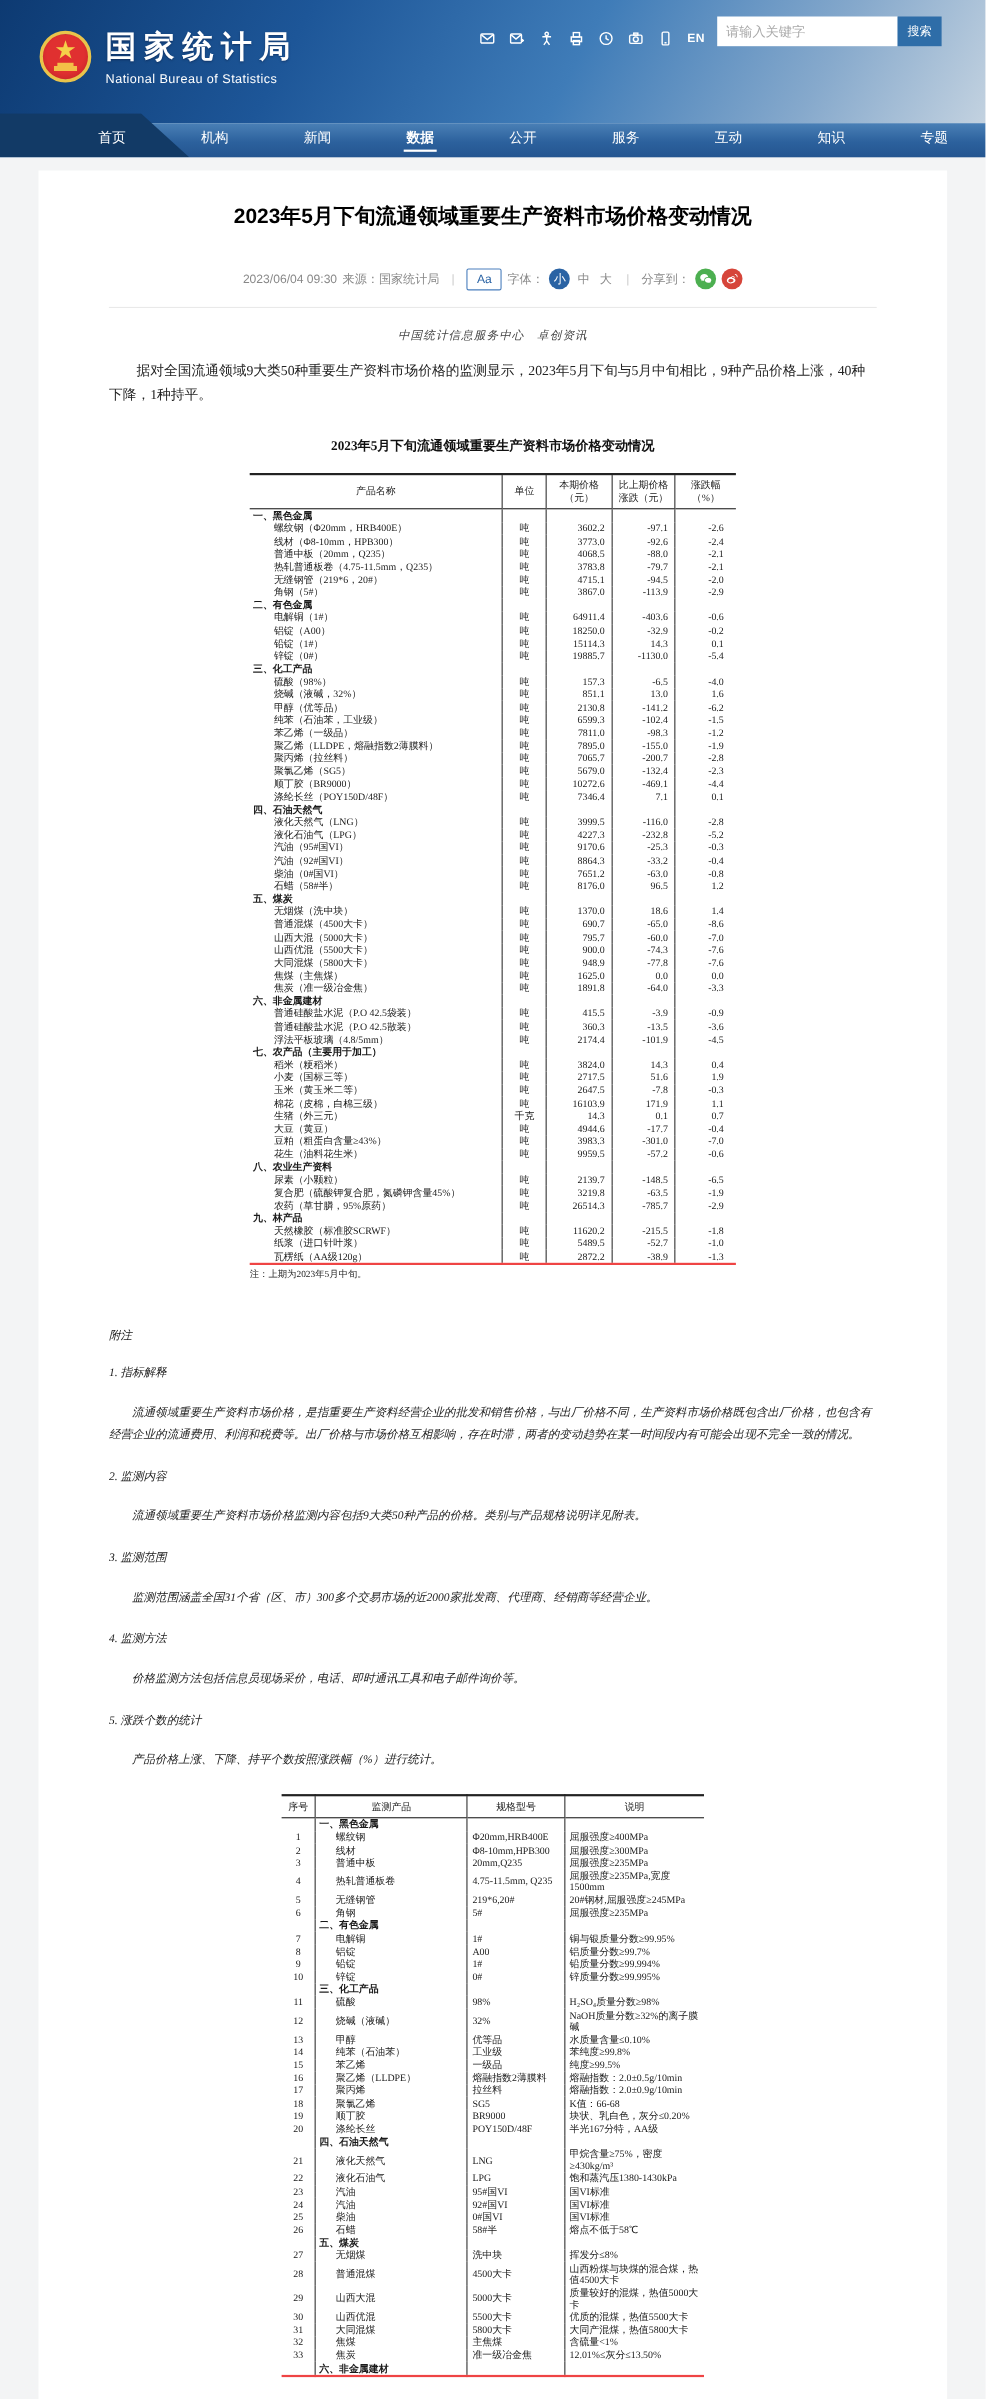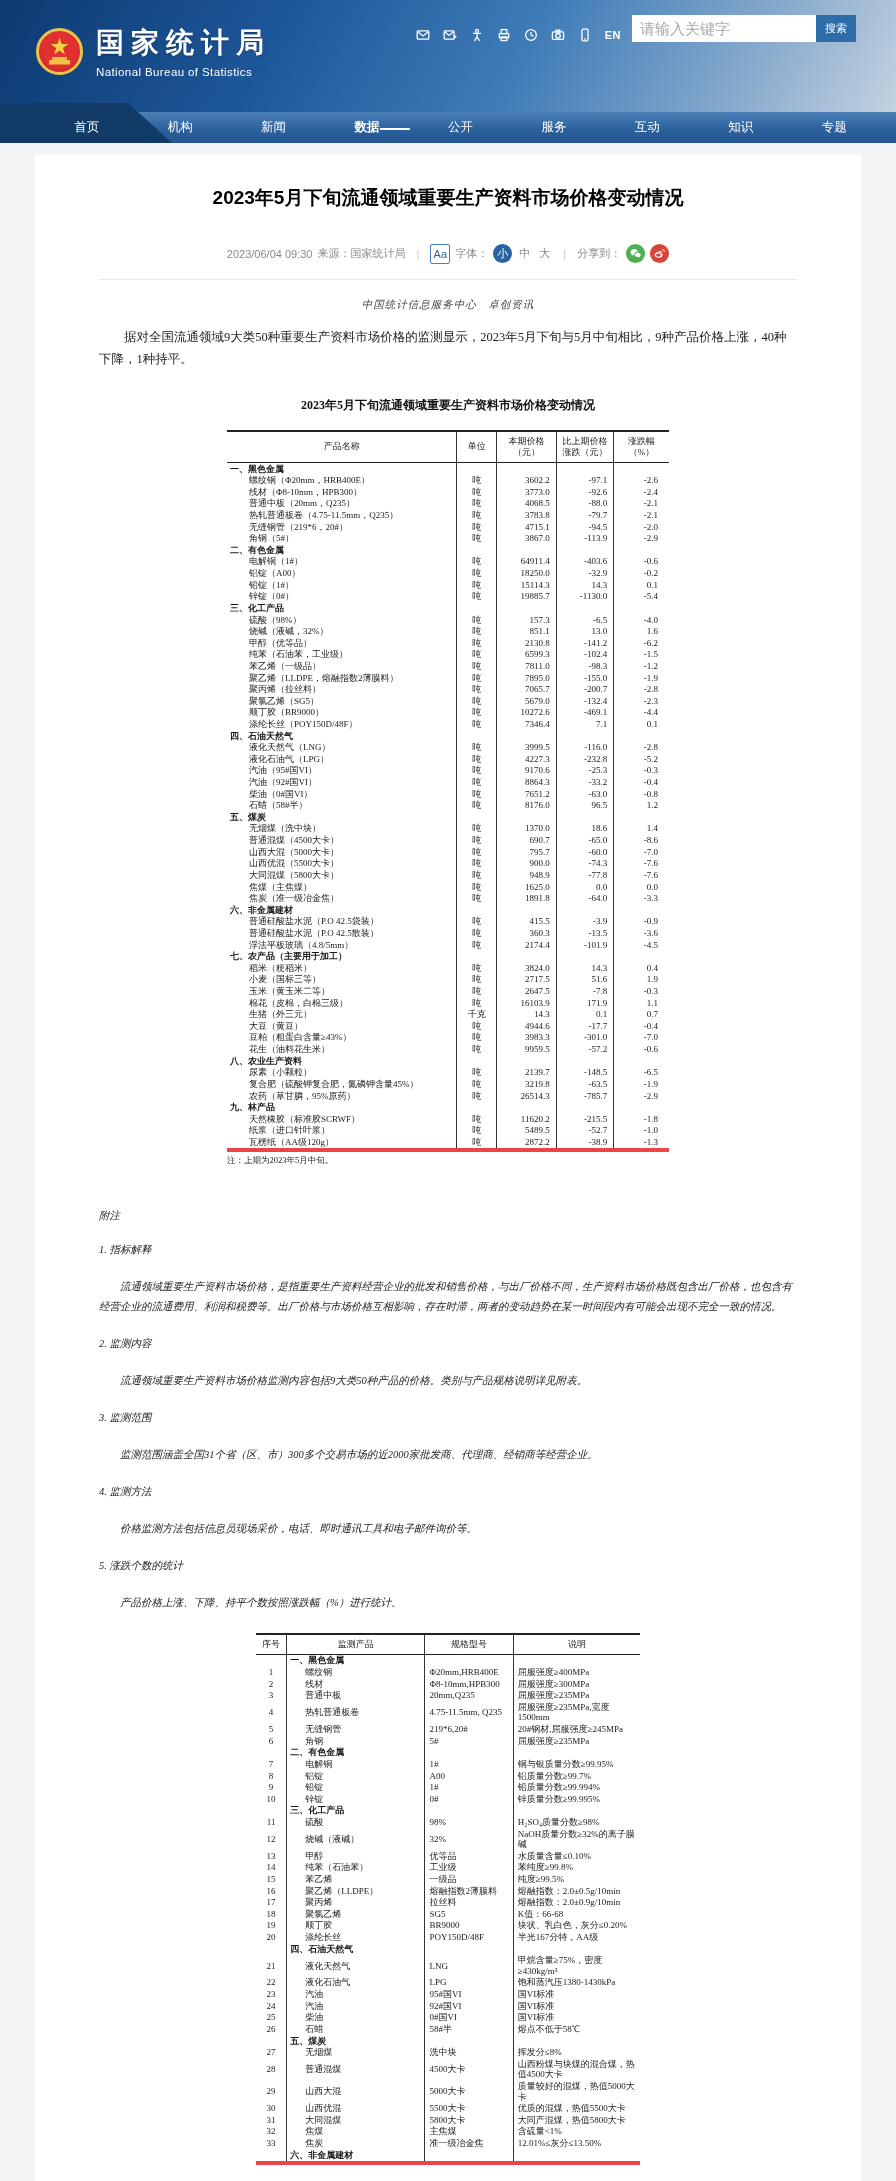--- a/index.html
+++ b/index.html
@@ -24,57 +24,57 @@
   .site-names { color: #fff; }
   .site-name-cn { font-size: 28px; font-weight: bold; letter-spacing: 7px; text-shadow: 0 1px 2px rgba(0,0,30,.35); }
   .site-name-en { font-size: 11.5px; margin-top: 4px; letter-spacing: .4px; }
   .header-right { position: absolute; right: 40px; top: 15px; display: flex; align-items: flex-end; gap: 11px; }
   .icon-row { display: flex; align-items: center; gap: 13px; }
   .icon-row .hicon { width: 14px; height: 14px; display: inline-block; }
   .icon-row .hicon svg { width: 14px; height: 14px; stroke: #fff; fill: none; stroke-width: 1.1; }
   .lang-label { color: #fff; font-size: 11px; font-weight: bold; letter-spacing: .5px; }
   .search-box { display: flex; }
   .search-box input {
-    width: 184px; height: 27px; border: none; outline: none; padding: 0 8px;
-    font-size: 15px; color: #333; background: #fff;
+    width: 164px; height: 27px; border: none; outline: none; padding: 0 8px;
+    font-size: 12px; color: #333; background: #fff;
   }
   .search-box input::placeholder { color: #a9a9a9; }
   .search-box button {
     width: 40px; height: 27px; border: none; background: #2e6da8; color: #fff;
     font-size: 11px; cursor: pointer;
   }
   
   .main-nav {
     position: relative; height: 31px; display: flex; align-items: stretch;
     background: linear-gradient(#4a80b6, #2c619d 55%, #245590);
     padding-left: 55px;
   }
   .main-nav::before {
     content: ""; position: absolute; left: 0; top: -9px; width: 172px; height: 40px;
     background: #113derivative; background: #123a66;
     clip-path: polygon(0 0, 128px 0, 172px 100%, 0 100%);
   }
   .nav-item {
-    position: relative; z-index: 2; flex: 1; display: flex; flex-direction: row;
+    position: relative; z-index: 2; flex: 1; display: flex; flex-direction: column;
     align-items: center; justify-content: center; color: #fff; font-size: 12.5px;
     text-decoration: none; cursor: pointer;
   }
   .nav-item .bar { width: 30px; height: 2px; background: transparent; margin-top: 2px; }
   .nav-item.active { font-weight: bold; }
   .nav-item.active .bar { background: #fff; }
   
   .content-card { width: 826px; margin: 12px auto 0; background: #fff; padding: 30px 64px 42px; }
   .article-title { text-align: center; font-size: 19px; font-weight: bold; color: #000; line-height: 1.4; }
   .article-meta {
     margin-top: 32px; display: flex; justify-content: center; align-items: center;
     gap: 5px; font-size: 11px; color: #888;
   }
   .meta-sep { color: #ccc; padding: 0 6px; }
   .font-tool {
-    width: 20px; height: 20px; border: 1px solid #4a7fbd; border-radius: 2px; color: #2a63a4;
+    width: 32px; height: 20px; border: 1px solid #4a7fbd; border-radius: 2px; color: #2a63a4;
     font-size: 11px; display: inline-flex; align-items: center; justify-content: center; cursor: pointer;
   }
   .font-btn { cursor: pointer; padding: 0 2px; }
   .font-btn.small {
     width: 19px; height: 19px; border-radius: 50%; background: #2a63a4; color: #fff;
     display: inline-flex; align-items: center; justify-content: center; padding: 0;
   }
   .share-icon { width: 19px; height: 19px; border-radius: 50%; display: inline-flex; align-items: center; justify-content: center; cursor: pointer; }
   .share-icon svg { width: 11px; height: 11px; fill: #fff; }
   .share-icon.wechat { background: #4caf50; }
@@ -89,21 +89,21 @@
     text-indent: 2em; line-height: 1.8; margin: 14px 0 26px;
   }
   
   .tbl-caption {
     text-align: center; font-family: "Liberation Serif", serif; font-weight: bold;
     font-size: 12px; color: #111; margin-bottom: 16px;
   }
   table.datatable {
     border-collapse: collapse; margin: 0 auto;
     font-family: "Liberation Serif", serif; font-size: 9px; color: #1a1a1a;
-    border-top: 2px solid #222; border-bottom: 4px solid #ef4444;
+    border-top: 2px solid #222; border-bottom: 2px solid #ef4444;
   }
   table.t1 { width: 442px; }
   table.t2 { width: 384px; }
   .datatable th {
     font-weight: normal; text-align: center; vertical-align: middle;
     padding: 4px 2px; border-bottom: 1.5px solid #222; line-height: 1.25;
   }
   .datatable th + th, .datatable td + td { border-left: 1px solid #333; }
   .datatable td { padding: 0.5px 2px; line-height: 1.18; vertical-align: middle; }
   .t1 col.c-name { width: 52%; } .t1 col.c-unit { width: 9%; }

